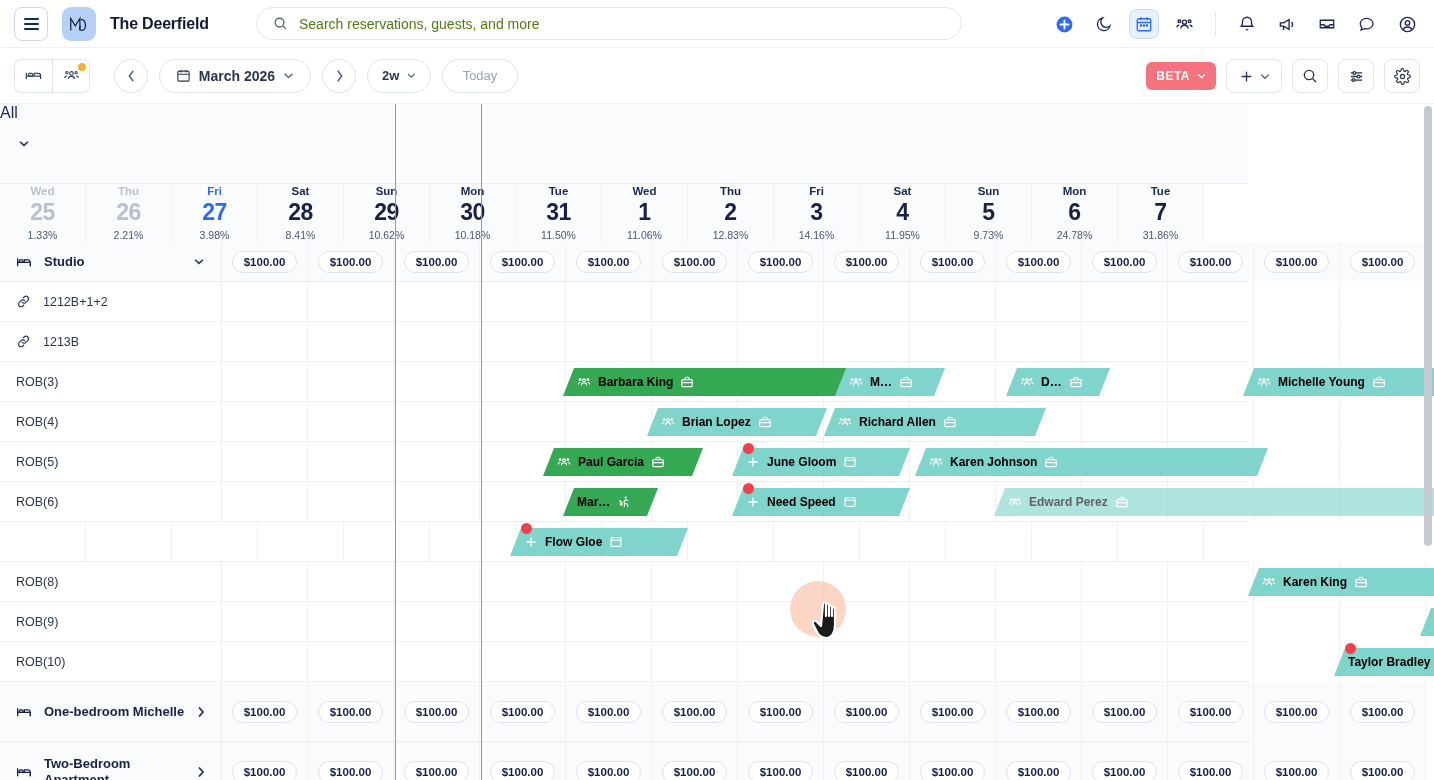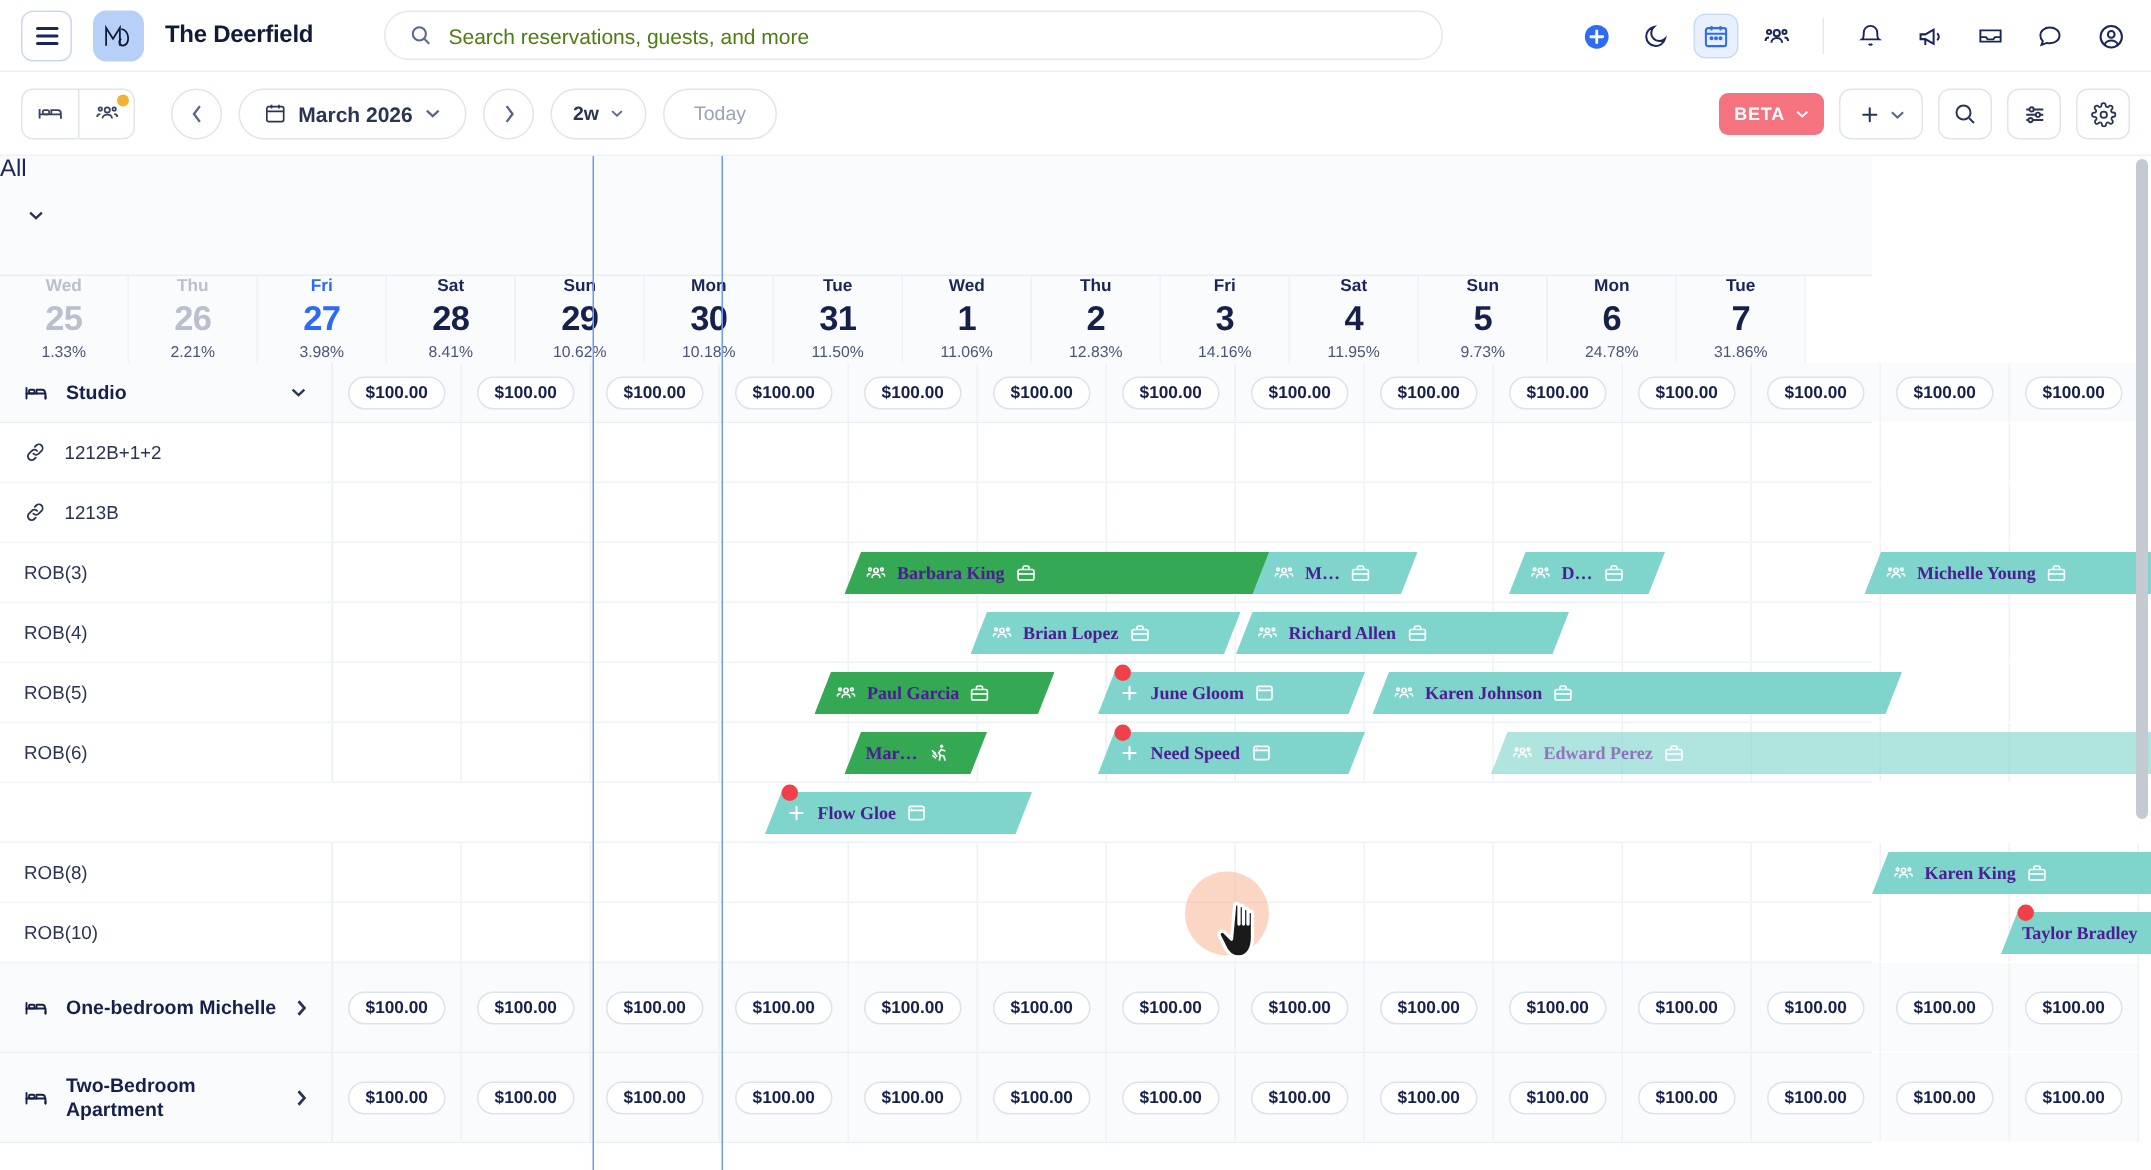--- a/index.html
+++ b/index.html
@@ -118,24 +118,23 @@
   
   .unit-row { height: 40px; border-bottom: 1px solid #eef1f6; background: #fff; }
   .unit-row .lcell { background: #fff; }
   .unit-label { font-size: 12.5px; color: #2b3553; }
 
   
   .bars { position: absolute; left: 0; top: 0; height: 40px; width: 100%; }
   .bar {
     position: absolute; height: 28px; top: 6px;
     display: flex; align-items: center; gap: 7px; padding-left: 14px; padding-right: 10px;
-    color: #4c1d95; font-size: 12px; font-weight: bold; white-space: nowrap; overflow: hidden;
+    color: #000000; font-size: 12px; font-weight: bold; white-space: nowrap; overflow: hidden;
     cursor: pointer;
     clip-path: polygon(11px 0, 100% 0, calc(100% - 11px) 100%, 0 100%);
-    font-family: Liberation Serif, serif;
   }
   .bar.teal { background: #7fd4cb; }
   .bar.green { background: #35a853; }
   .bar.faded { opacity: .62; }
   .bar .nm { text-shadow: 0 0 1px rgba(0,0,0,.06); }
   .bar-badge { position: absolute; width: 11px; height: 11px; border-radius: 50%; background: #f0414a; z-index: 6; }
 
   
   .todayline { position: absolute; top: 0; bottom: 0; width: 1px; background: #6a9bf7; z-index: 4; pointer-events: none; }
 
@@ -838,21 +837,21 @@
                   <rect x="3" y="8" width="18" height="12" rx="2" stroke="#fff" fill="none" stroke-width="1.9" stroke-linecap="round" stroke-linejoin="round"></rect>
                   <path d="M8.5 8V6a2 2 0 0 1 2-2h3a2 2 0 0 1 2 2v2" stroke="#fff" fill="none" stroke-width="1.9" stroke-linecap="round" stroke-linejoin="round"></path>
                   <path d="M3 13h18" stroke="#fff" fill="none" stroke-width="1.9" stroke-linecap="round" stroke-linejoin="round"></path>
                 </svg>
               </span>
             </div>
           </div>
         </div>
       </div>
       <div class="row unit-row">
-        <div class="rcells" style="position:relative;align-items:center;">
+        <div class="rcells" style="position:relative;">
           <div class="dcell"></div>
           <div class="dcell"></div>
           <div class="dcell"></div>
           <div class="dcell"></div>
           <div class="dcell"></div>
           <div class="dcell"></div>
           <div class="dcell"></div>
           <div class="dcell"></div>
           <div class="dcell"></div>
           <div class="dcell"></div>
@@ -912,20 +911,44 @@
               </span>
               <span class="nm">Karen King</span>
               <span class="icon">
                 <svg width="14" height="14" viewBox="0 0 24 24">
                   <rect x="3" y="8" width="18" height="12" rx="2" stroke="#fff" fill="none" stroke-width="1.9" stroke-linecap="round" stroke-linejoin="round"></rect>
                   <path d="M8.5 8V6a2 2 0 0 1 2-2h3a2 2 0 0 1 2 2v2" stroke="#fff" fill="none" stroke-width="1.9" stroke-linecap="round" stroke-linejoin="round"></path>
                   <path d="M3 13h18" stroke="#fff" fill="none" stroke-width="1.9" stroke-linecap="round" stroke-linejoin="round"></path>
                 </svg>
               </span>
             </div>
+          </div>
+        </div>
+      </div>
+      <div class="row unit-row">
+        <div class="lcell">
+          <span class="unit-label">ROB(9)</span>
+        </div>
+        <div class="rcells" style="position:relative;">
+          <div class="dcell"></div>
+          <div class="dcell"></div>
+          <div class="dcell"></div>
+          <div class="dcell"></div>
+          <div class="dcell"></div>
+          <div class="dcell"></div>
+          <div class="dcell"></div>
+          <div class="dcell"></div>
+          <div class="dcell"></div>
+          <div class="dcell"></div>
+          <div class="dcell"></div>
+          <div class="dcell"></div>
+          <div class="dcell"></div>
+          <div class="dcell"></div>
+          <div class="bars">
+            <div class="bar teal" style="left:1198px; width:222px;"></div>
           </div>
         </div>
       </div>
       <div class="row unit-row">
         <div class="lcell">
           <span class="unit-label">ROB(10)</span>
         </div>
         <div class="rcells" style="position:relative;">
           <div class="dcell"></div>
           <div class="dcell"></div>

